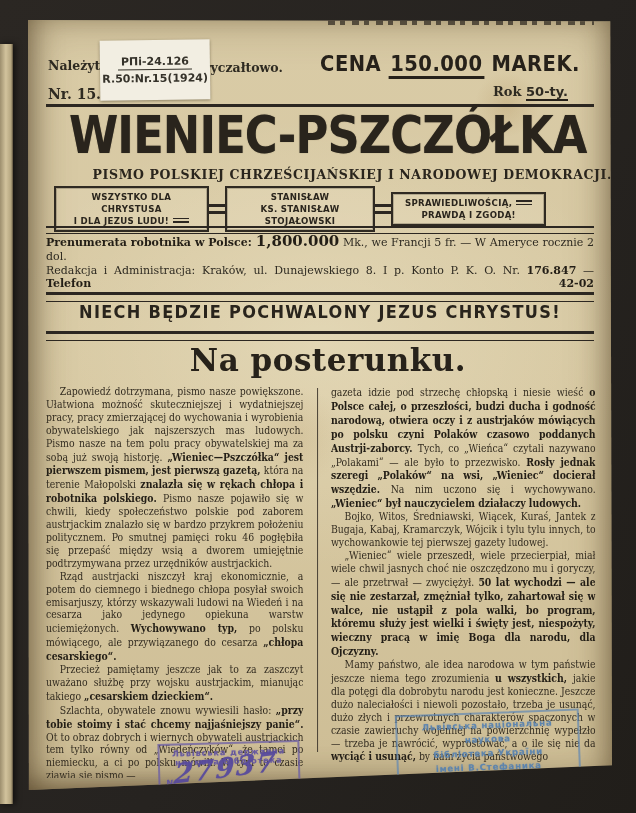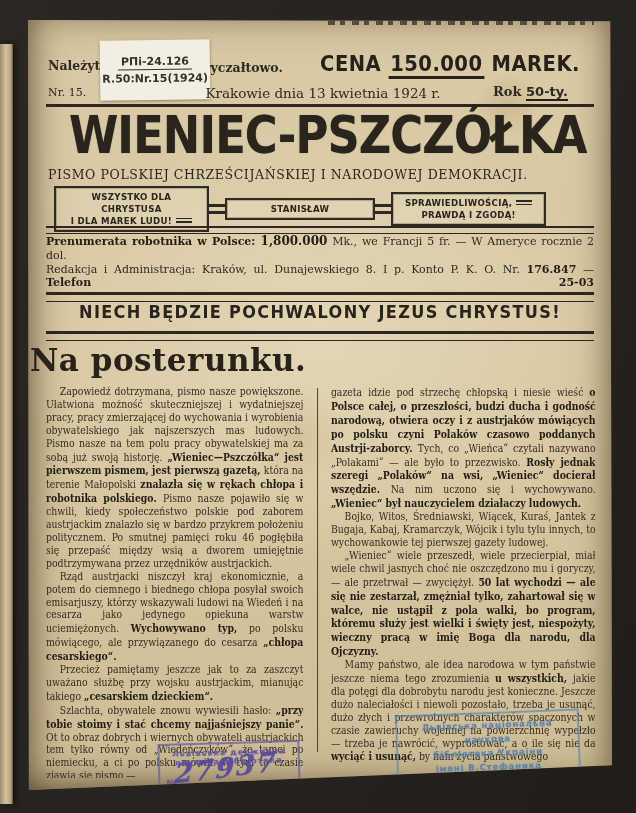--- a/index.html
+++ b/index.html
@@ -32,21 +32,21 @@
   .cut-text{top:0;left:300px;width:266px;height:5px;opacity:.75;
     background:repeating-linear-gradient(90deg,#332d24 0 7px,transparent 7px 12px,#332d24 12px 17px,transparent 17px 24px);}
 
   
   .franking-left{top:38px;left:20px;font-size:12.5px;font-weight:bold;}
   .franking-right{top:40px;left:176px;font-size:12.5px;font-weight:bold;}
   .price{top:32px;left:272px;width:300px;text-align:center;white-space:nowrap;
     font-family:"DejaVu Sans",sans-serif;font-weight:900;font-size:21px;letter-spacing:.5px;color:#26211a;
     transform:scaleX(.93);transform-origin:center top;}
   .price .amt{border-bottom:3px solid #26211a;padding:0 2px;}
-  .issue-no{top:66px;left:20px;font-size:11px;font-weight:normal;}
+  .issue-no{top:66px;left:20px;font-size:14px;font-weight:bold;}
   .dateline{top:65px;left:130px;width:330px;text-align:center;font-size:13.5px;white-space:nowrap;}
   .volume{top:64px;right:44px;font-size:13px;font-weight:bold;white-space:nowrap;}
   .volume .vol-num{font-family:"DejaVu Sans",sans-serif;font-weight:800;border-bottom:2px solid #26211a;}
 
   
   .sticker{top:20px;left:72px;width:110px;height:60px;background:#f2eee2;
     box-shadow:0 1px 3px rgba(40,30,10,.45);transform:rotate(-.8deg);
     display:flex;flex-direction:column;align-items:center;justify-content:center;
     font-family:"DejaVu Sans",sans-serif;font-weight:bold;color:#35322a;}
   .sticker .s1{font-size:11px;border-bottom:1.5px solid #35322a;padding:0 3px 1px;}
@@ -59,48 +59,48 @@
   .r1{top:84px;left:18px;width:548px;}
   .r2{top:206px;left:18px;width:548px;}
   .r3{top:272px;left:18px;width:548px;}
   .r4{top:311px;left:18px;width:548px;}
 
   
   .np-title{top:88px;left:0;width:100%;text-align:center;white-space:nowrap;
     font-family:"DejaVu Sans",sans-serif;font-weight:900;font-size:52px;line-height:54px;
     letter-spacing:-1px;color:#29241c;transform:scaleX(.86);transform-origin:center top;
     text-shadow:0 0 1px rgba(40,32,20,.5);}
-  .np-subtitle{top:147px;left:0;width:100%;text-align:left;font-weight:normal;font-size:12.5px;
-    letter-spacing:.6px;color:#2a251d;padding-left:20px;}
+  .np-subtitle{top:147px;left:0;width:100%;text-align:right;font-weight:bold;font-size:12.5px;
+    letter-spacing:.6px;color:#2a251d;}
 
   
   .motto-row{top:166px;left:26px;width:492px;display:flex;align-items:center;justify-content:flex-start;}
   .mbox{border:2px solid #2f2a22;box-shadow:inset 0 0 0 1px rgba(47,42,34,.25);
     padding:3px 5px;text-align:center;font-family:"DejaVu Sans",sans-serif;font-weight:bold;
     font-size:8.6px;line-height:12px;letter-spacing:.3px;color:#2a251d;background:rgba(255,250,230,.12);}
   .mbox.w1{width:152px;} .mbox.w2{width:146px;} .mbox.w3{width:152px;}
   .conn{width:18px;height:10px;background:repeating-linear-gradient(180deg,#2c2721 0 3px,transparent 3px 7px);}
   .orn{display:inline-block;width:16px;height:7px;margin-left:4px;vertical-align:middle;
     background:repeating-linear-gradient(180deg,#2c2721 0 1.5px,transparent 1.5px 3.5px);}
 
   
   .info{top:215px;left:18px;width:548px;font-size:11px;line-height:13.8px;}
   .info p{margin:0;}
   .info p.just{text-align:justify;text-align-last:justify;}
   .info p.center-last{text-align:justify;text-align-last:center;}
   .b{font-weight:bold;color:#231e16;}
-  .big{font-size:12px;}
+  .big{font-size:15px;}
 
   
   .greeting{top:282px;left:0;width:100%;text-align:center;
     font-family:"DejaVu Sans",sans-serif;font-weight:800;font-size:17px;letter-spacing:1.4px;
     color:#29241c;transform:scaleX(.95);transform-origin:center top;}
 
   
-  .headline{top:322px;left:2px;width:100%;text-align:left;font-weight:bold;font-size:31px;
+  .headline{top:322px;left:8px;width:100%;text-align:center;font-weight:bold;font-size:31px;
     letter-spacing:.5px;color:#27221a;}
   .cols{top:366px;left:18px;width:600px;height:392px;display:flex;overflow:hidden;
     transform:scaleX(.916);transform-origin:left top;}
   .col{font-size:10.2px;line-height:12.9px;text-align:justify;color:#332c20;overflow:hidden;}
   .col.left{width:281px;}
   .col.right{width:289px;}
   .divider{width:1px;background:#3b342a;margin:2px 14px 26px 15px;}
   .col p{margin:0;text-indent:15px;}
   .col p.noind{text-indent:0;}
 
@@ -135,52 +135,52 @@
       <span class="amt">150.000</span>
       <span>MAREK.</span>
     </div>
 
     <div class="abs sticker">
       <div class="s1">РПі-24.126</div>
       <div class="s2">R.50:Nr.15(1924)</div>
     </div>
 
     <div class="abs issue-no">Nr. 15.</div>
-    <div class="abs dateline">Krakowie dnia 13 kwietnia 1924 r.</div>
     <div class="abs volume">
       <span>Rok</span>
       <span class="vol-num">50-ty.</span>
     </div>
 
     <div class="abs rule-thick r1"></div>
 
     <div class="abs np-title">WIENIEC-PSZCZÓŁKA</div>
     <div class="abs np-subtitle">PISMO POLSKIEJ CHRZEŚCIJAŃSKIEJ I NARODOWEJ DEMOKRACJI.</div>
 
     <div class="abs motto-row">
       <div class="mbox w1">
         <div>WSZYSTKO DLA CHRYSTUSA</div>
-        <div><span>I DLA MAREK LUDU!</span><span class="orn"></span></div>
+        <div><span>I DLA JEZUS LUDU!</span><span class="orn"></span></div>
       </div>
       <div class="conn"></div>
       <div class="mbox w2">
         <div>STANISŁAW</div>
+        <div>KS. STANISŁAW STOJAŁOWSKI</div>
       </div>
       <div class="conn"></div>
       <div class="mbox w3">
         <div><span>SPRAWIEDLIWOŚCIĄ,</span><span class="orn"></span></div>
         <div>PRAWDĄ I ZGODĄ!</div>
       </div>
     </div>
 
     <div class="abs rule-dbl r2"></div>
 
     <div class="abs info">
         <p class="just"><span class="b">Prenumerata robotnika w Polsce: </span><span class="b big">1,800.000</span><span> Mk., we Francji 5 fr. — W Ameryce rocznie 2 dol.</span></p>
-        <p class="just"><span>Redakcja i Administracja: Kraków, ul. Dunajewskiego 8. I p. Konto P. K. O. Nr. </span><span class="b">176.847</span><span> — </span><span class="b">Telefon 25-03</span></p>
+        <p class="just"><span>Redakcja i Administracja: Kraków, ul. Dunajewskiego 8. I p. Konto P. K. O. Nr. </span><span class="b">176.847</span><span> — </span><span class="b">Telefon 42-02</span></p>
       </div>
 
     <div class="abs rule-tt r3"></div>
     <div class="abs greeting">NIECH BĘDZIE POCHWALONY JEZUS CHRYSTUS!</div>
     <div class="abs rule-tt r4"></div>
 
     <div class="abs headline">Na posterunku.</div>
 
     <div class="abs cols">
       <div class="col left">

